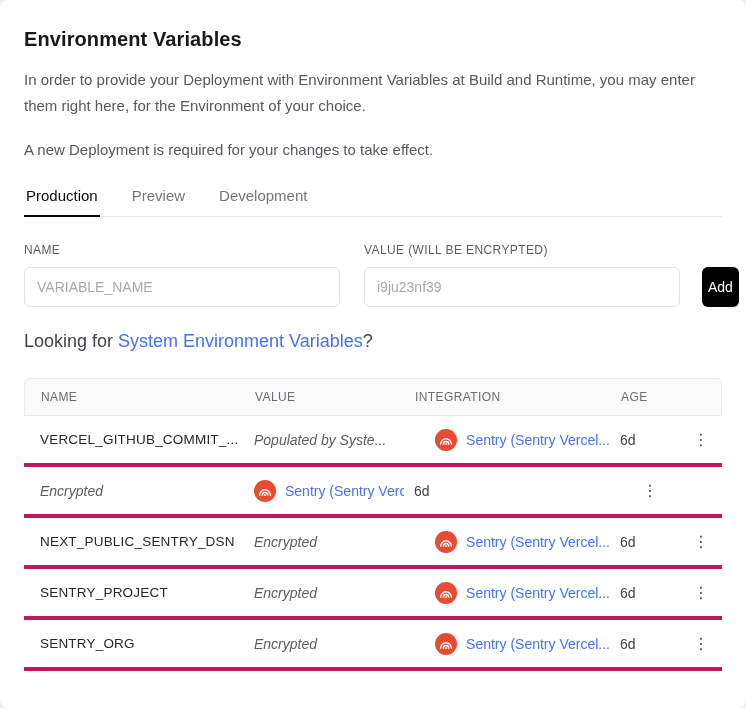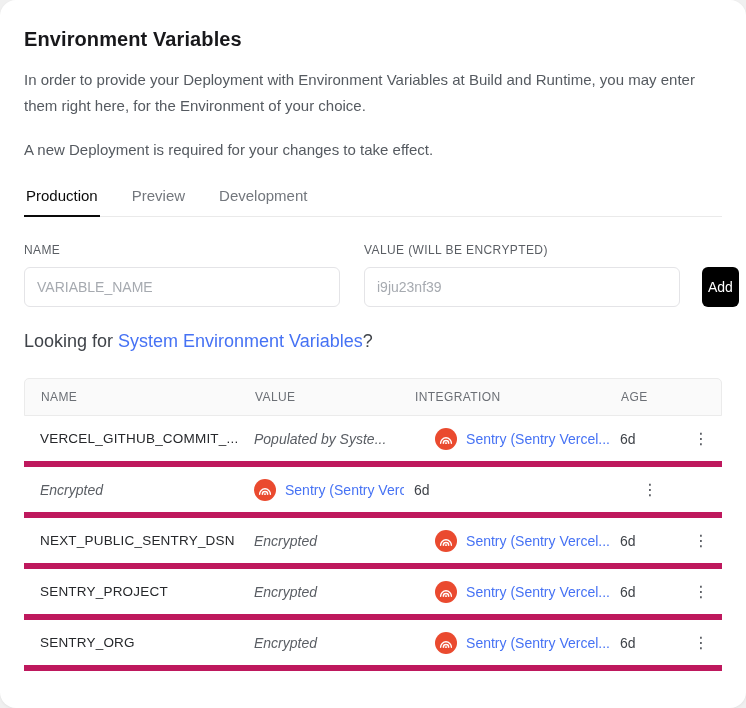--- a/index.html
+++ b/index.html
@@ -7,21 +7,21 @@
   body {
     width:746px; height:708px;
     background:#f0f0f0;
     font-family:"Liberation Sans", sans-serif;
     -webkit-font-smoothing:antialiased;
   }
   .card {
     position:absolute; left:0; top:0;
     width:746px; height:708px;
     background:#ffffff;
-    border-radius:16px;
+    border-radius:8px;
     box-shadow:0 1px 3px rgba(0,0,0,0.06);
     padding:28px 24px 0 24px;
     overflow:hidden;
   }
   .page-title {
     font-size:20px; font-weight:700; color:#18181b;
     margin:0 0 16px 0; letter-spacing:0.1px;
   }
   .desc {
     font-size:15px; color:#555a60; line-height:26px;
@@ -84,21 +84,21 @@
     border:1px solid #ebebeb;
     border-radius:5px 5px 0 0;
     padding-left:16px;
     font-size:12px; color:#6b6f75; letter-spacing:0.4px;
   }
   .trow {
     display:grid;
     grid-template-columns:214px 160px 206px 60px 1fr;
     align-items:center;
     height:51px;
-    border-bottom:6px solid #be185d;
+    border-bottom:4px solid #be185d;
     padding-left:16px;
   }
   .cell-name {
     font-size:13.5px; color:#26282b; letter-spacing:0.2px;
     white-space:nowrap; overflow:hidden;
   }
   .cell-value {
     font-size:14px; font-style:italic; color:#5a5e64;
     white-space:nowrap; overflow:hidden; padding-right:12px;
   }

